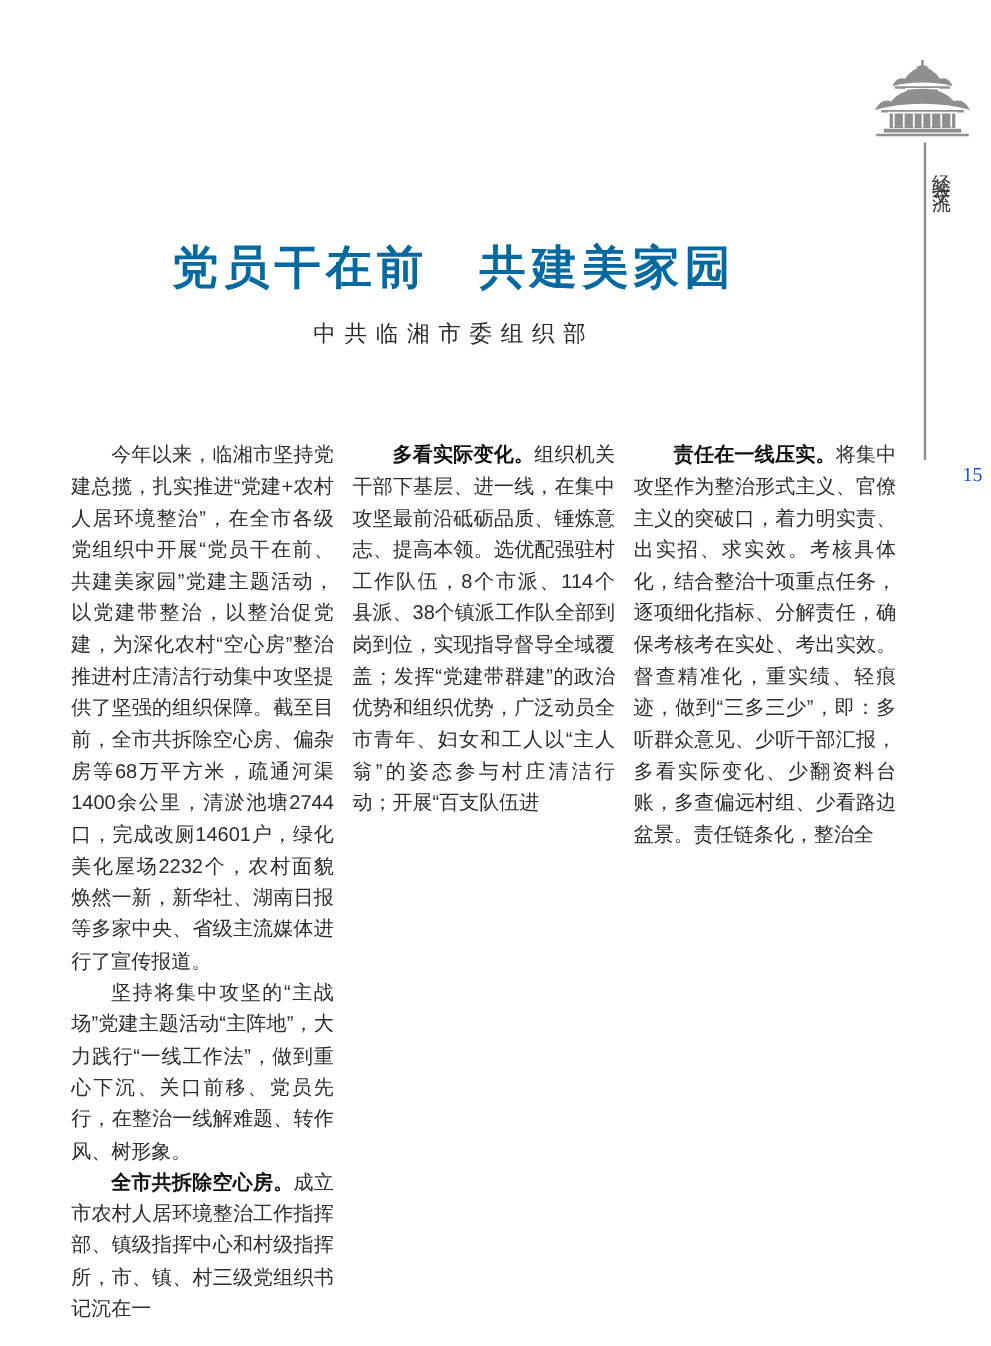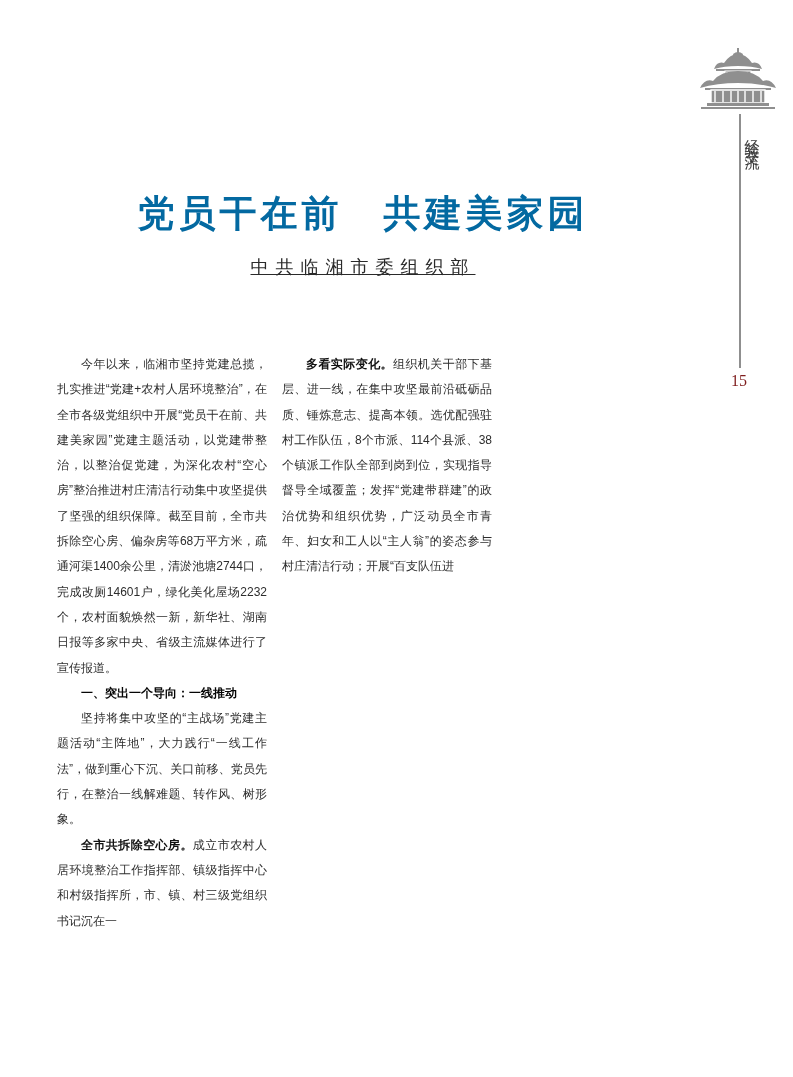--- a/index.html
+++ b/index.html
@@ -11,51 +11,50 @@
   .sidebar-line{
     position:absolute;left:739px;top:114px;width:2px;height:254px;
     background:#8f8f8f;
   }
   .sidebar-label{
     position:absolute;left:742px;top:127px;
     writing-mode:vertical-rl;text-orientation:upright;
     font-size:15px;letter-spacing:5px;color:#3a3a3a;
   }
   .page-number{
-    position:absolute;left:731px;top:372px;
-    font-family:"Liberation Serif",serif;font-size:16px;color:#7f1d1d;
+    position:absolute;left:770px;top:372px;
+    font-family:"Liberation Serif",serif;font-size:16px;color:#1d4ed8;
   }
   .pagoda{position:absolute;left:697px;top:47px;}
   
   .article-header{
     position:absolute;left:57px;top:190px;width:612px;text-align:center;
   }
   .article-title{
     margin:0;font-size:37px;line-height:48px;font-weight:900;
     letter-spacing:4px;color:#0369a1;white-space:nowrap;
     font-family:"Liberation Sans",sans-serif;
   }
   .article-subtitle{
     margin:14px 0 0 0;font-size:20px;line-height:26px;font-weight:700;
     letter-spacing:1px;color:#1c1c1c;
   }
   .article-author{
     margin:18px 0 0 0;font-size:18px;line-height:22px;font-weight:400;
     letter-spacing:7px;color:#2a2a2a;
     font-family:"Liberation Serif",serif;
-    text-decoration:underline;
   }
   
   .columns{
     position:absolute;left:57px;top:352px;width:660px;
     display:flex;gap:15px;align-items:flex-start;
   }
   .col{width:210px;flex:0 0 210px;}
   .seg{
-    margin:0;font-size:12px;line-height:25.3px;color:#2d2d2d;
+    margin:0;font-size:16px;line-height:25.3px;color:#2d2d2d;
     text-align:justify;text-justify:inter-character;
   }
   .seg.indent{text-indent:2em;}
   .seg.heading{font-weight:700;color:#050505;}
   .lead{
     font-weight:700;color:#111;
     font-family:"Liberation Serif",serif;
   }
 </style>
 </head>
@@ -86,22 +85,22 @@
 <div class="page-number">15</div>
 
 <div class="article-header">
   <h1 class="article-title">党员干在前　共建美家园</h1>
   <div class="article-author">中共临湘市委组织部</div>
 </div>
 
 <div class="columns">
   <div class="col">
       <p class="seg body indent">今年以来，临湘市坚持党建总揽，扎实推进“党建+农村人居环境整治”，在全市各级党组织中开展“党员干在前、共建美家园”党建主题活动，以党建带整治，以整治促党建，为深化农村“空心房”整治推进村庄清洁行动集中攻坚提供了坚强的组织保障。截至目前，全市共拆除空心房、偏杂房等68万平方米，疏通河渠1400余公里，清淤池塘2744口，完成改厕14601户，绿化美化屋场2232个，农村面貌焕然一新，新华社、湖南日报等多家中央、省级主流媒体进行了宣传报道。</p>
-      <p class="seg heading indent">一、突出一个导向：一线推动</p>
       <p class="seg body indent">坚持将集中攻坚的“主战场”党建主题活动“主阵地”，大力践行“一线工作法”，做到重心下沉、关口前移、党员先行，在整治一线解难题、转作风、树形象。</p>
       <p class="seg body indent"><span class="lead">全市共拆除空心房。</span>成立市农村人居环境整治工作指挥部、镇级指挥中心和村级指挥所，市、镇、村三级党组织书记沉在一</p>
     </div>
   <div class="col">
       <p class="seg body indent"><span class="lead">多看实际变化。</span>组织机关干部下基层、进一线，在集中攻坚最前沿砥砺品质、锤炼意志、提高本领。选优配强驻村工作队伍，8个市派、114个县派、38个镇派工作队全部到岗到位，实现指导督导全域覆盖；发挥“党建带群建”的政治优势和组织优势，广泛动员全市青年、妇女和工人以“主人翁”的姿态参与村庄清洁行动；开展“百支队伍进</p>
     </div>
   <div class="col">
+      <p class="seg body indent"><span class="lead">责任在一线压实。</span>将集中攻坚作为整治形式主义、官僚主义的突破口，着力明实责、出实招、求实效。考核具体化，结合整治十项重点任务，逐项细化指标、分解责任，确保考核考在实处、考出实效。督查精准化，重实绩、轻痕迹，做到“三多三少”，即：多听群众意见、少听干部汇报，多看实际变化、少翻资料台账，多查偏远村组、少看路边盆景。责任链条化，整治全</p>
     </div>
 </div>
 
 </body></html>

